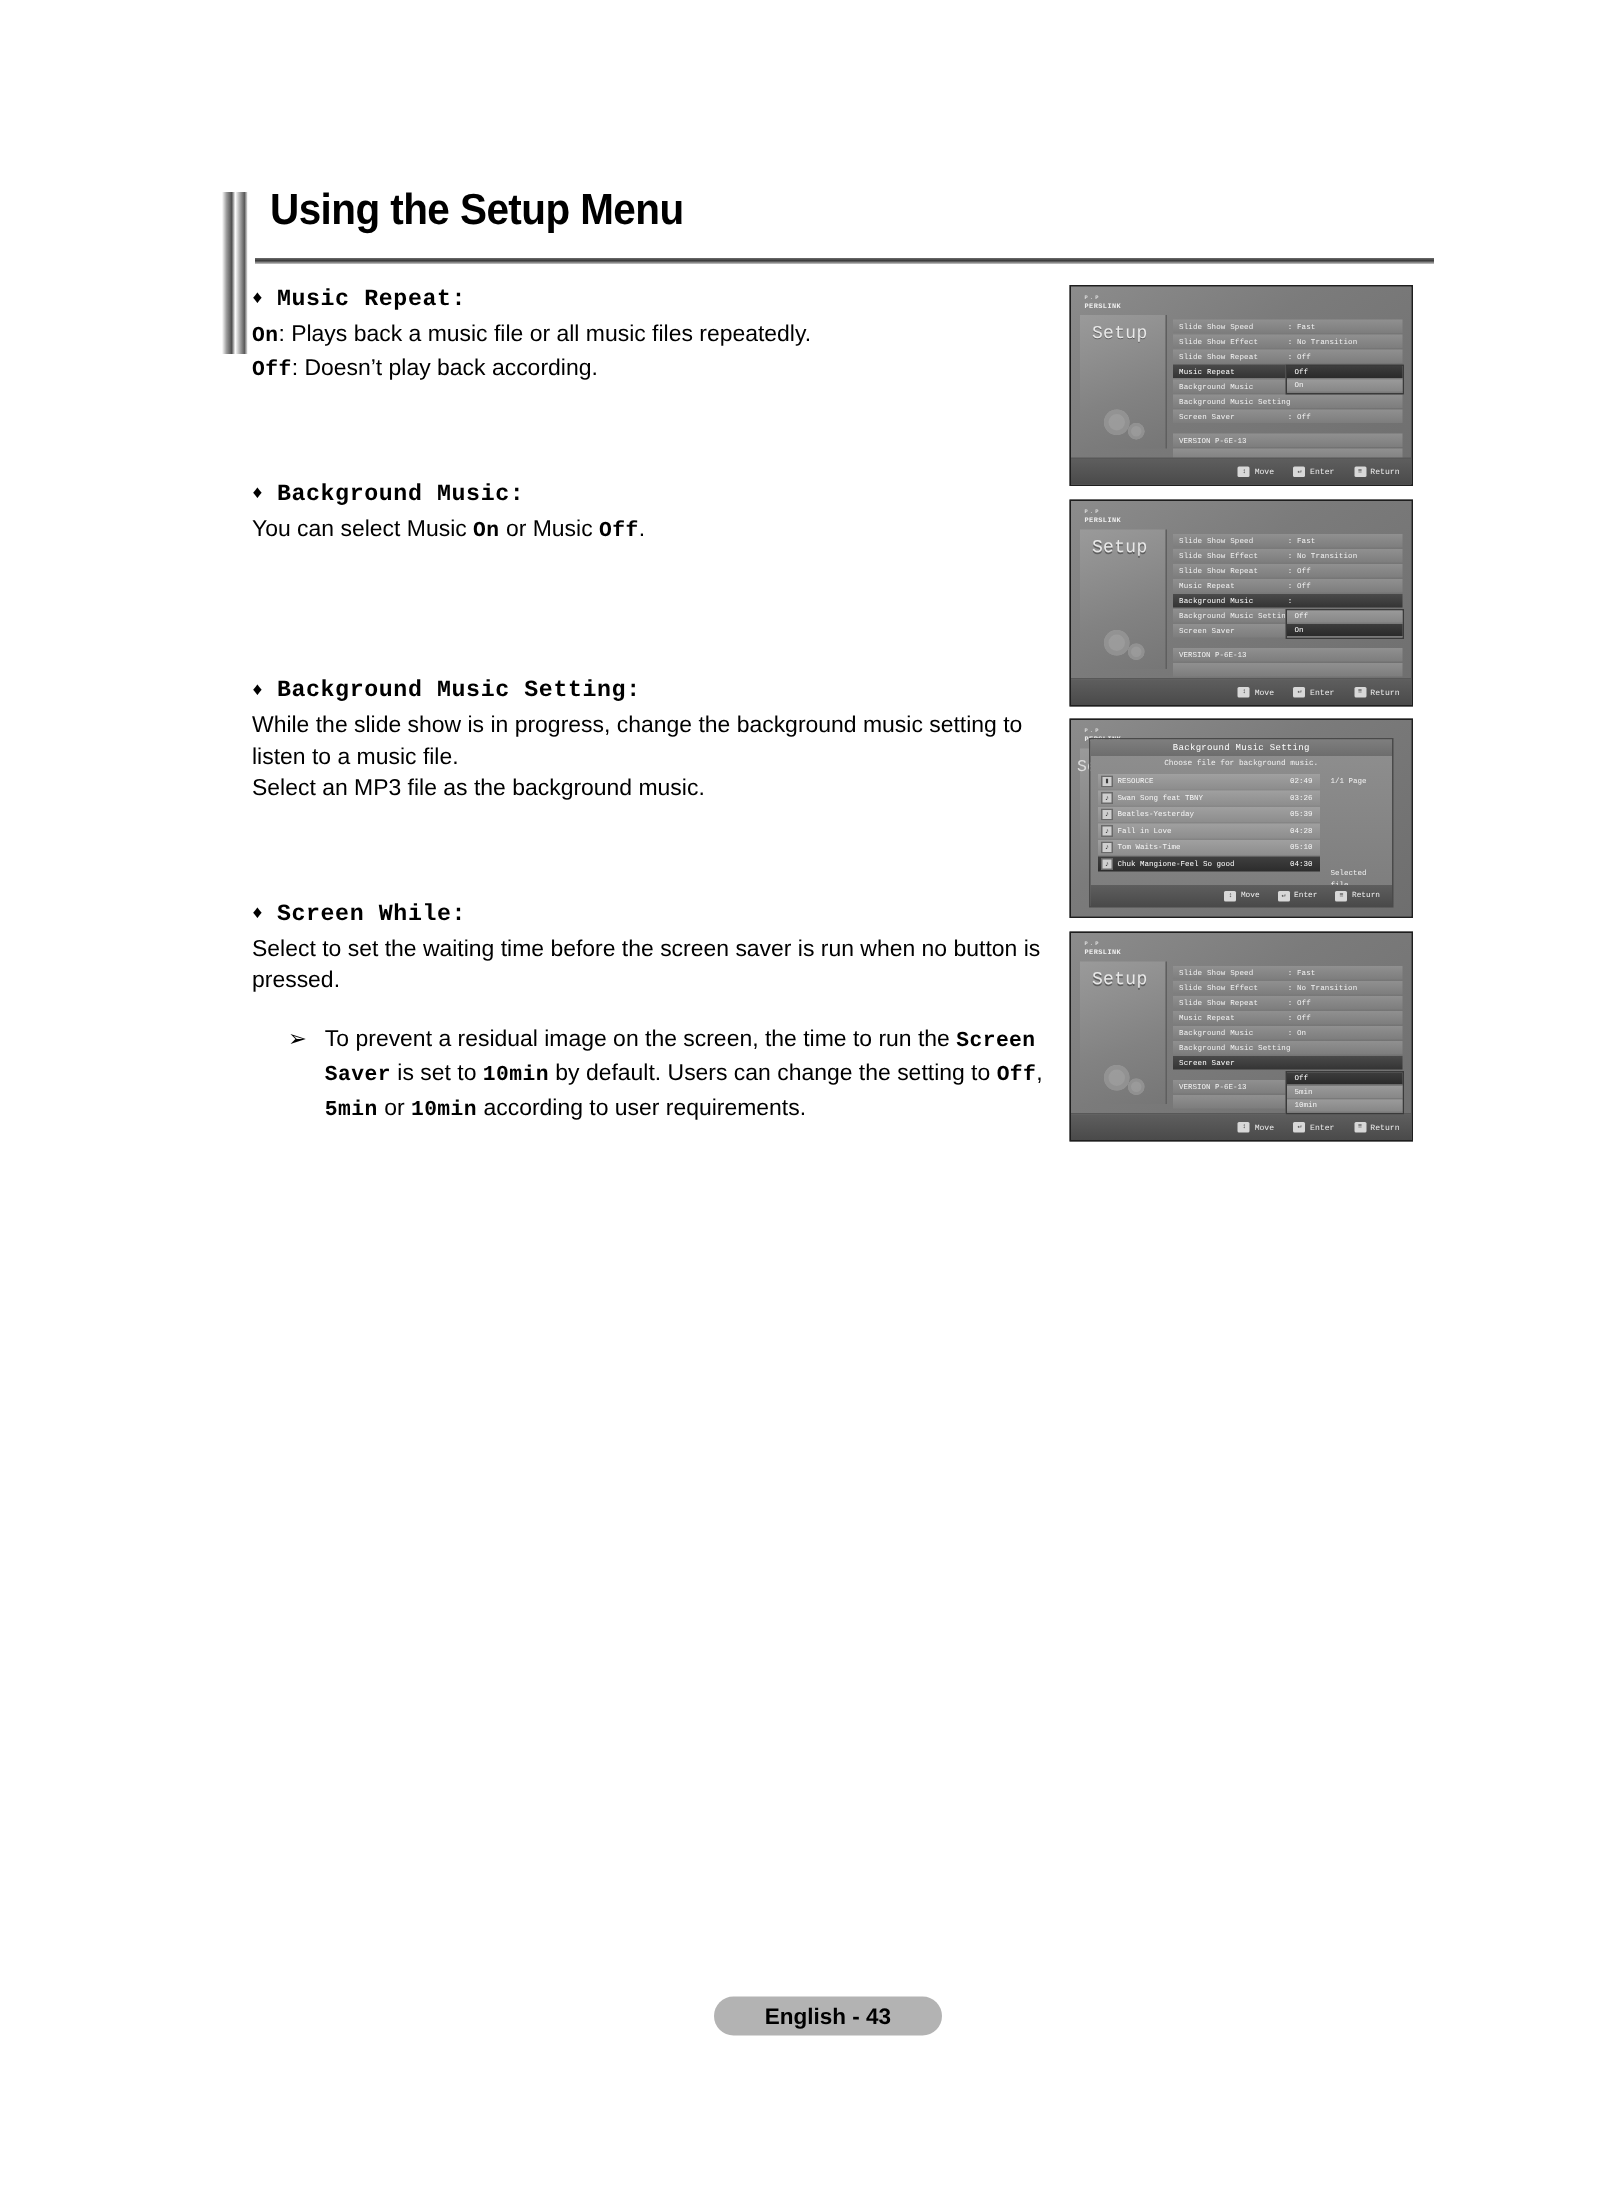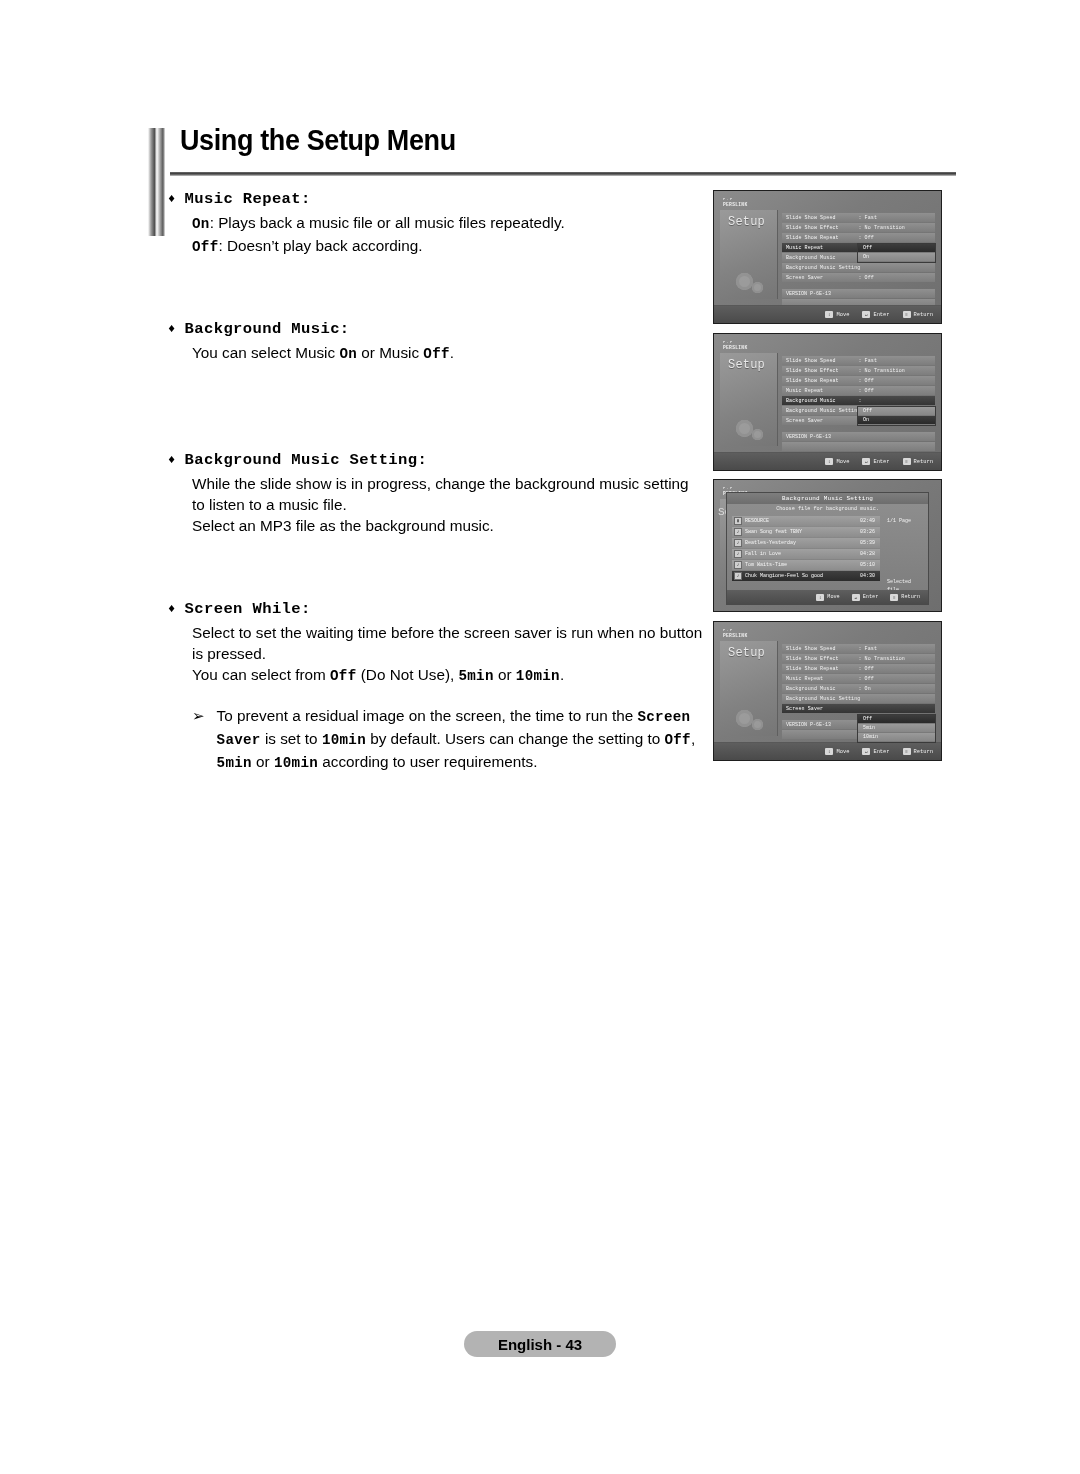--- a/index.html
+++ b/index.html
@@ -36,21 +36,20 @@
   .sec-head {
     font-family:"Liberation Mono", monospace;
     font-weight:bold; font-size:15.5px; color:#000;
     letter-spacing:0.4px;
     display:flex; align-items:flex-start; gap:9px;
     margin-bottom:4px;
   }
   .diamond { font-size:12px; line-height:18px; }
   .body-line {
     font-size:15.3px; color:#000; line-height:21px;
-    margin-left:24px;
   }
   .mono { font-family:"Liberation Mono", monospace; font-weight:bold; font-size:14.2px; letter-spacing:0.3px; }
   .note {
     margin-left:24px; margin-top:18px;
     display:flex; gap:12px; font-size:15.3px; line-height:21px;
   }
   .note-arrow { font-size:15px; line-height:21px; }
   .note-body { flex:1; }
   .spacer-lg { height:62px; }
   .spacer-md { height:40px; }
@@ -192,21 +191,21 @@
     background:linear-gradient(to bottom,#5e5e5e,#4a4a4a);
     display:flex; align-items:center; justify-content:flex-end;
     gap:12px; padding-right:8px; font-size:5.2px; color:#f0f0f0;
   }
   .dlg-ghost {
     position:absolute; left:4px; top:26px; font-size:11px; color:#dcdcdc; z-index:1;
   }
 
   
   #page-footer {
-    position:absolute; left:464px; top:1331px;
+    position:absolute; left:476px; top:1331px;
     width:152px; height:26px; border-radius:13px;
     background:#b3b3b3;
     display:flex; align-items:center; justify-content:center;
     font-size:15px; font-weight:bold; color:#000;
   }
 </style>
 </head>
 <body>
 
 <div id="heading-block">
@@ -250,21 +249,20 @@
 
   <div class="spacer-md"></div>
   <div class="spacer-sm"></div>
 
   <div class="sec">
     <div class="sec-head">
       <span class="diamond">♦</span>
       <span>Screen While:</span>
     </div>
     <div class="body-line">Select to set the waiting time before the screen saver is run when no button is pressed.</div>
-    <div class="body-line"><span>You can select from </span><span class="mono">Off</span><span> (Do Not Use), </span><span class="mono">5min</span><span> or </span><span class="mono">10min</span><span>.</span></div>
 
     <div class="note">
       <span class="note-arrow">➢</span>
       <span class="note-body"><span>To prevent a residual image on the screen, the time to run the </span><span class="mono">Screen</span> <span class="mono">Saver</span><span> is set to </span><span class="mono">10min</span><span> by default. Users can change the setting to </span><span class="mono">Off</span><span>, </span><span class="mono">5min</span><span> or </span><span class="mono">10min</span><span> according to user requirements.</span></span>
     </div>
   </div>
 </div>
 
 <div class="shot" id="shot-1">
   <div class="tv-body">

